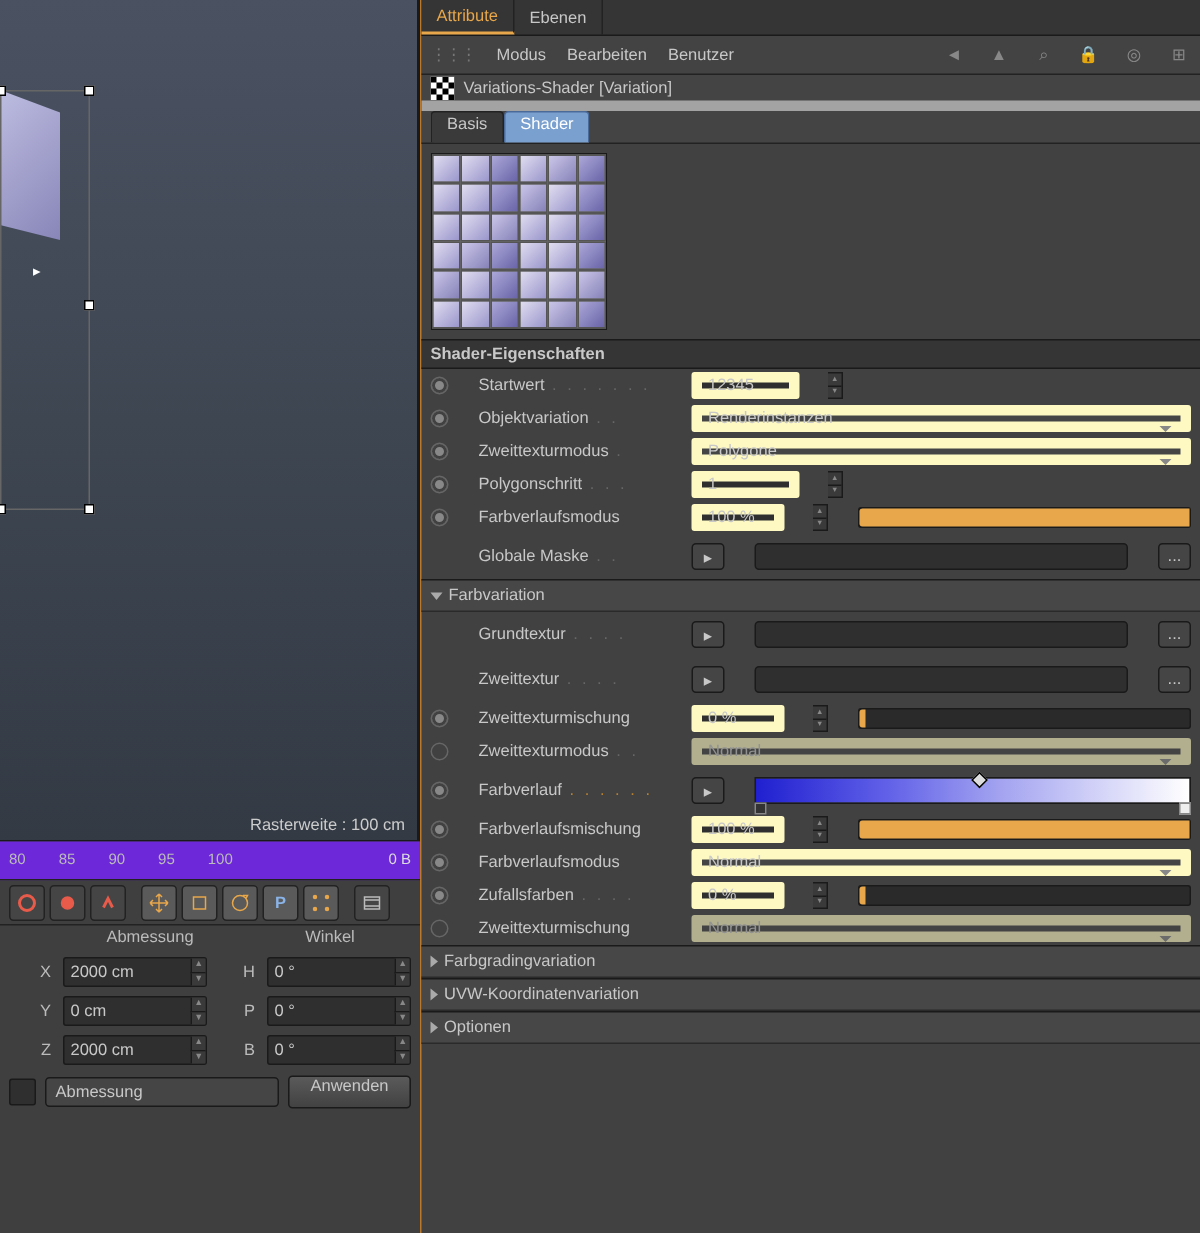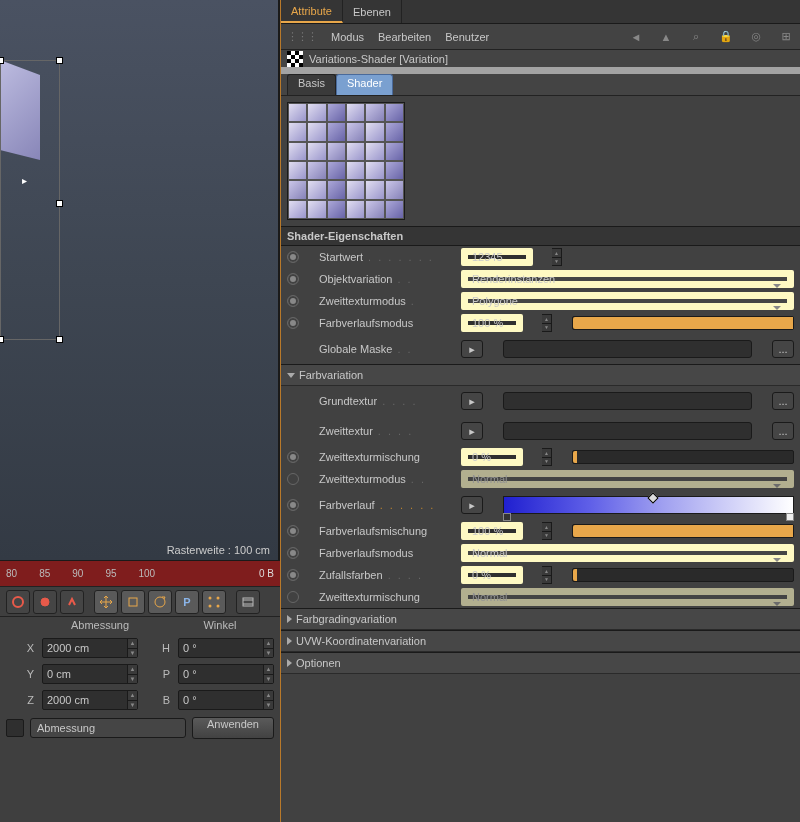--- a/index.html
+++ b/index.html
@@ -4,21 +4,21 @@
 <style>
   *{box-sizing:border-box;margin:0;padding:0;font-family:Arial,Helvetica,sans-serif;font-size:11px;color:#c8c8c8;user-select:none}
   body{background:#3a3a3a;width:800px;height:822px;overflow:hidden;position:relative}
   .viewport{position:absolute;left:0;top:0;width:280px;height:560px;background:linear-gradient(180deg,#4a5262 0%,#3e4652 50%,#333a44 100%);border-right:2px solid #1a1a1a}
   .vp-shape{position:absolute;left:0;top:60px;width:60px;height:280px;border:1px solid #666}
   .vp-handle{position:absolute;width:7px;height:7px;background:#fff;border:1px solid #000}
   .vp-cursor{position:absolute;left:22px;top:175px;color:#fff;font-size:10px}
   .vp-shape-fill{position:absolute;left:0;top:60px;width:40px;height:100px;background:linear-gradient(135deg,#bdbce0 0%,#8886b8 100%);clip-path:polygon(0 0,100% 15%,100% 100%,0 90%)}
   .vp-status{position:absolute;bottom:4px;right:8px;color:#ccc;font-size:11px}
   .timeline{position:absolute;left:0;top:560px;width:280px;height:262px;background:#3f3f3f;border-top:1px solid #1a1a1a}
-  .ruler{height:26px;background:#7f1d1d;border-bottom:1px solid #222;display:flex;align-items:center;padding-left:6px;gap:22px;overflow:hidden}
+  .ruler{height:26px;background:#6d28d9;border-bottom:1px solid #222;display:flex;align-items:center;padding-left:6px;gap:22px;overflow:hidden}
   .ruler span{color:#bbb;font-size:10px}
   .ruler .cur{margin-left:auto;padding:0 6px;color:#ddd}
   .toolbar{height:30px;background:#3f3f3f;display:flex;align-items:center;gap:3px;padding:2px 6px;border-bottom:1px solid #222}
   .tbtn{width:24px;height:24px;display:flex;align-items:center;justify-content:center;border:1px solid #222;border-radius:3px;background:#454545;cursor:pointer}
   .tbtn.red svg{stroke:#e85a4a}
   .tbtn.grp{background:#5a5a5a}
   .coord-hdr{display:flex;height:18px;padding:2px 0 0 40px}
   .coord-hdr span{flex:1;text-align:center;color:#bbb}
   .coord-row{display:flex;align-items:center;height:26px;padding:0 6px;gap:4px}
   .coord-row .axis{width:32px;text-align:right;color:#bbb;padding-right:4px}
@@ -307,20 +307,31 @@
     </div>
 
   <div class="prow">
       <span class="dot on"></span>
       <span class="lbl"><span>Zweittexturmodus</span><span class="dots"> .</span></span>
       <div class="val dd">
         <span>Polygone</span>
       </div>
     </div>
 
+  <div class="prow">
+      <span class="dot on"></span>
+      <span class="lbl"><span>Polygonschritt</span><span class="dots"> . . .</span></span>
+      <div class="val" style="max-width:72px">
+        <span>1</span>
+      </div>
+      <div class="spinb">
+        <div>▲</div>
+        <div>▼</div>
+      </div>
+    </div>
 
   <div class="prow">
       <span class="dot on"></span>
       <span class="lbl"><span>Farbverlaufsmodus</span></span>
       <div class="val" style="max-width:62px">
         <span>100 %</span>
       </div>
       <div class="spinb">
         <div>▲</div>
         <div>▼</div>

